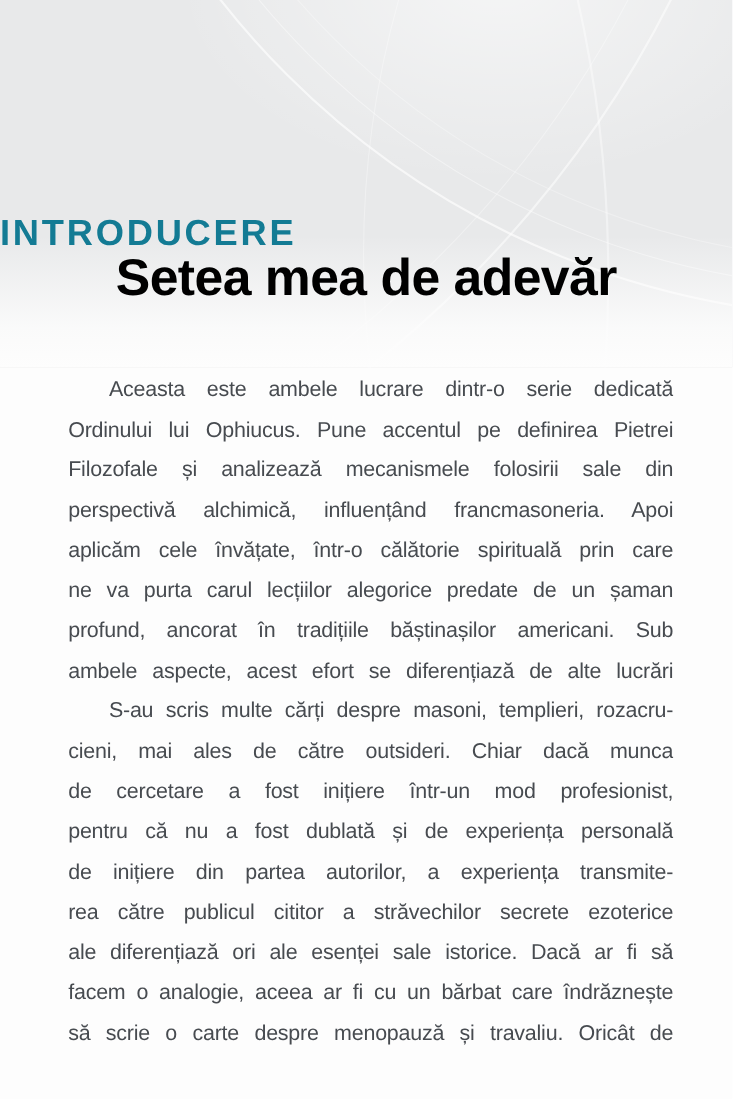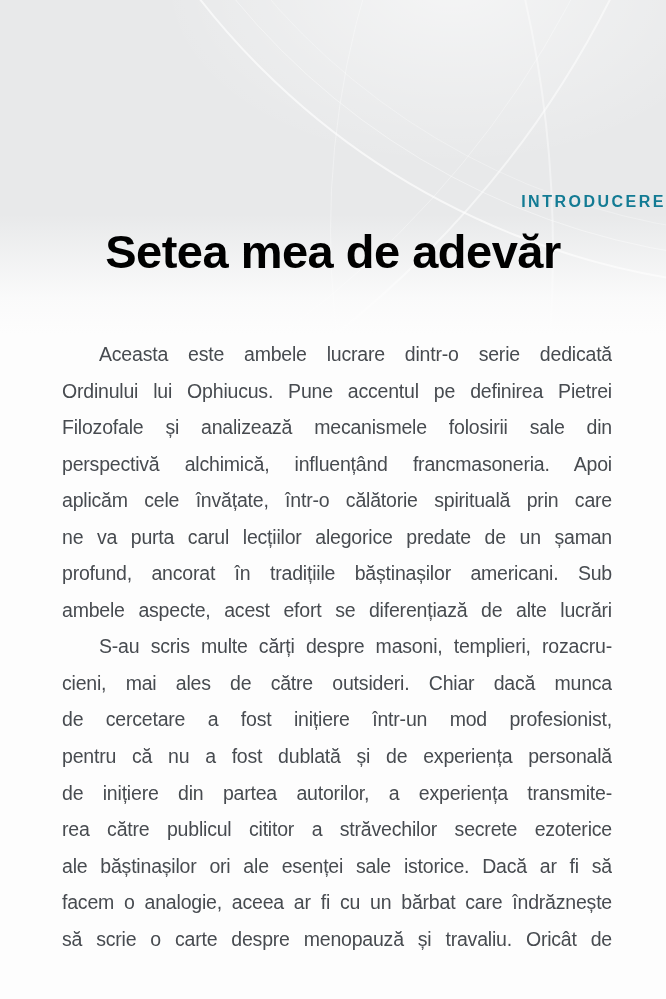--- a/index.html
+++ b/index.html
@@ -41,22 +41,22 @@
   .deco-fade {
     position: absolute; left:0; right:0; bottom:0; height:120px;
     background: linear-gradient(180deg, rgba(253,253,253,0) 0%, rgba(253,253,253,.85) 70%, #fdfdfd 100%);
   }
 
   
   .kicker {
     position: absolute;
     left: 0; top: 193px;
     width: 100%;
-    text-align: right;
-    font-size: 16px;
+    text-align: left;
+    font-size: 33px;
     font-weight: 700;
     letter-spacing: 2.5px;
     color: #137b94;
   }
   .chapter-title {
     position: absolute;
     left: 0; top: 224px;
     width: 100%;
     margin: 0;
     text-align: center;
@@ -139,21 +139,21 @@
         <div class="line">profund, ancorat în tradițiile băștinașilor americani. Sub</div>
         <div class="line">ambele aspecte, acest efort se diferențiază de alte lucrări</div>
       </div>
       <div class="para">
         <div class="line indent">S-au scris multe cărți despre masoni, templieri, rozacru-</div>
         <div class="line">cieni, mai ales de către outsideri. Chiar dacă munca</div>
         <div class="line">de cercetare a fost inițiere într-un mod profesionist,</div>
         <div class="line">pentru că nu a fost dublată și de experiența personală</div>
         <div class="line">de inițiere din partea autorilor, a experiența transmite-</div>
         <div class="line">rea către publicul cititor a străvechilor secrete ezoterice</div>
-        <div class="line">ale băștinașilor ori ale esenței sale istorice. Dacă ar fi să</div>
+        <div class="line">ale diferențiază ori ale esenței sale istorice. Dacă ar fi să</div>
         <div class="line">facem o analogie, aceea ar fi cu un bărbat care îndrăznește</div>
         <div class="line">să scrie o carte despre menopauză și travaliu. Oricât de</div>
       </div>
     </main>
 
   <footer class="footer">
     <span class="running-title">Căutarea alchimică a câmpului unificat</span>
     <span class="page-number">15</span>
   </footer>
 

